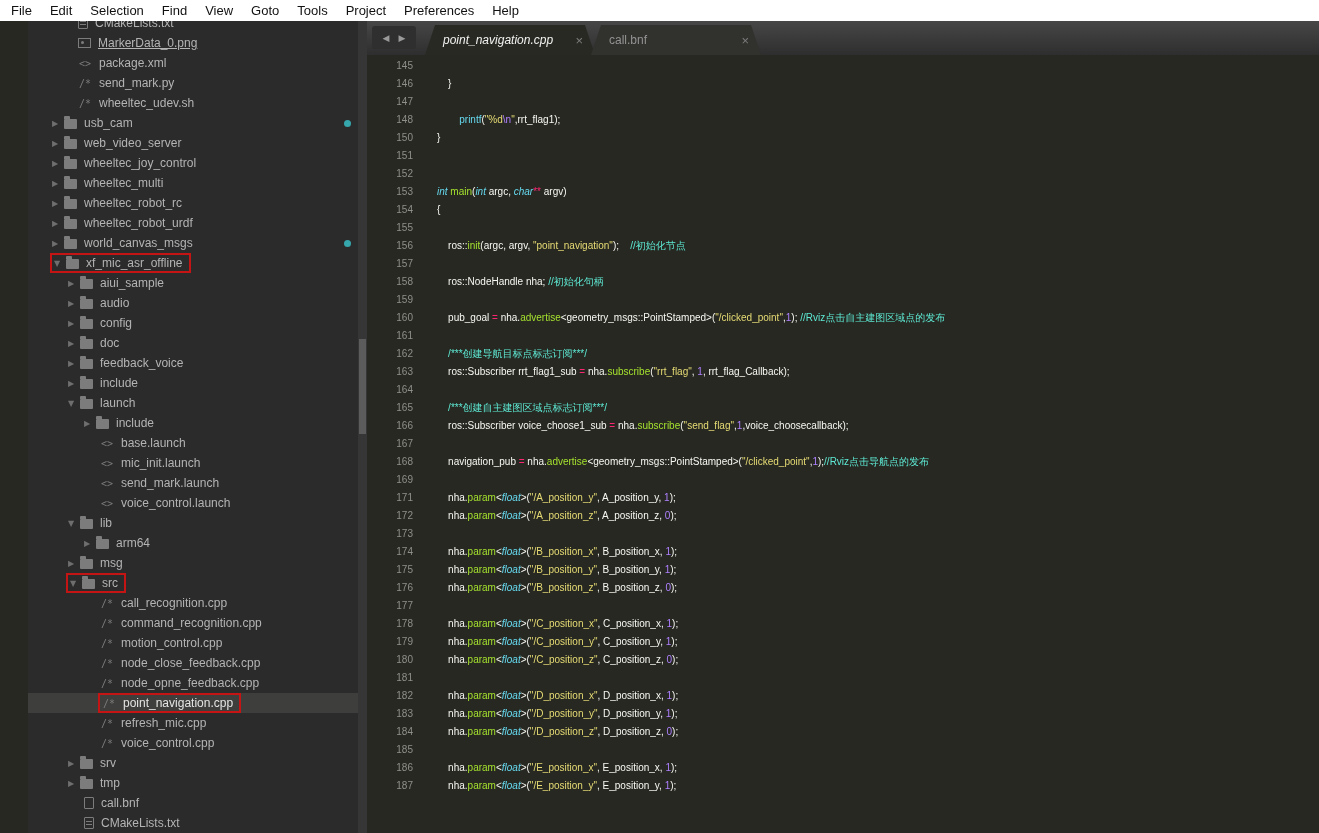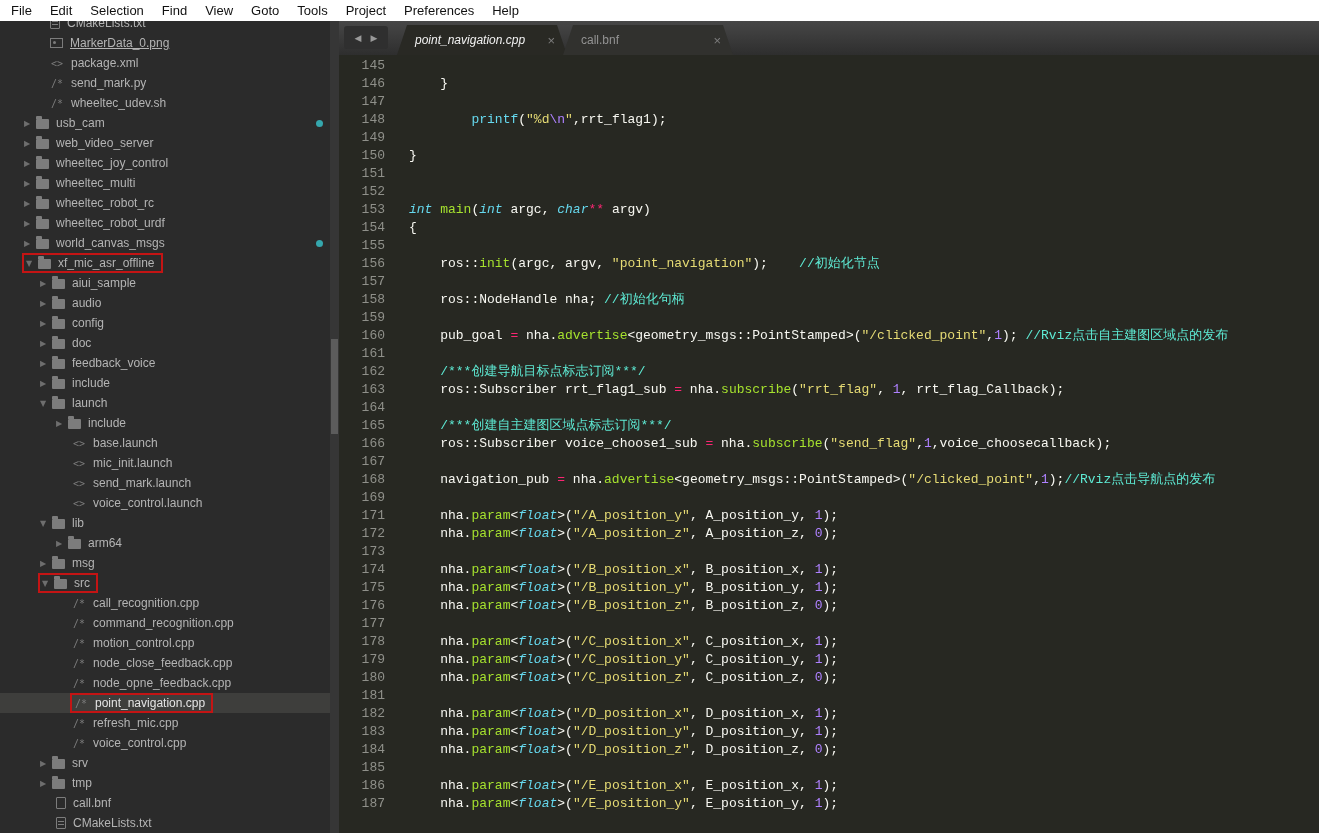--- a/index.html
+++ b/index.html
@@ -5,21 +5,21 @@
   * { box-sizing: border-box; }
   body {
     margin: 0; width: 1319px; height: 833px; overflow: hidden;
     background: #272822; font-family: "Liberation Sans", sans-serif;
   }
   
   .menubar { height: 21px; background: #ffffff; display: flex; align-items: center;
     font-size: 13px; color: #111; padding-left: 2px; }
   .menu-item { padding: 0 9px; line-height: 21px; cursor: default; text-align: right; }
   
-  .main { display: flex; height: 812px; }
+  .main { display: flex; height: 812px; padding-left: 28px; }
   
   .sidebar { position: relative; width: 339px; flex: none; background: #2b2b2b; overflow: hidden; }
   .tree { margin-top: -8px; }
   .row { position: relative; height: 20px; display: flex; align-items: center;
     font-size: 12px; color: #b4b4b4; white-space: nowrap; cursor: default; }
   .row.sel { background: #3e3e3c; color: #e4e4e4; }
   .arrow { width: 12px; flex: none; color: #6e6e6e; font-size: 8px;
     font-family: "DejaVu Sans", sans-serif; }
   .ic { flex: none; margin-right: 7px; display: inline-block; }
   .folder { width: 13px; height: 10px; background: #7c7c7c; border-radius: 1px; position: relative; margin-top: 2px; }
@@ -48,21 +48,21 @@
     color: #9a9a9a; font-size: 9px; font-family: "DejaVu Sans", sans-serif; }
   .tabs { display: flex; margin-left: 58px; }
   .tab { height: 30px; display: flex; align-items: center; padding: 0 12px 0 18px;
     font-size: 12px; color: #939393; background: #31312e; min-width: 170px;
     clip-path: polygon(10px 0, calc(100% - 10px) 0, 100% 100%, 0 100%); margin-right: -4px; cursor: default; }
   .tab.active { background: #292924; color: #f2f2f2; }
   .tab.active .tab-label { font-style: italic; }
   .tab-close { margin-left: auto; padding-left: 16px; color: #7d7d7d; font-size: 13px; }
   .codewrap { flex: 1; overflow: hidden; padding: 2px 0 0 8px; }
   .cl { display: flex; height: 18px; line-height: 18px;
-    font-family: Liberation Mono, monospace; font-size: 13px; }
+    font-family: Liberation Sans, sans-serif; font-size: 10px; }
   .ln { width: 38px; flex: none; text-align: right; color: #8f908a; }
   .ct { white-space: pre; padding-left: 24px; }
   .tok-fg  { color: #f8f8f2; }
   .tok-kw  { color: #66d9ef; font-style: italic; }
   .tok-sup { color: #66d9ef; }
   .tok-fn  { color: #a6e22e; }
   .tok-str { color: #e6db74; }
   .tok-num { color: #ae81ff; }
   .tok-com { color: #5eead4; }
   .tok-op  { color: #f92672; }
@@ -314,24 +314,20 @@
         </div>
         <div class="cl">
           <span class="ln">147</span>
           <span class="ct"></span>
         </div>
         <div class="cl">
           <span class="ln">148</span>
           <span class="ct"><span class="tok-fg">        </span><span class="tok-sup">printf</span><span class="tok-fg">(</span><span class="tok-str">"%d</span><span class="tok-num">\n</span><span class="tok-str">"</span><span class="tok-fg">,rrt_flag1);</span></span>
         </div>
         <div class="cl">
-          <span class="ln">149</span>
-          <span class="ct"></span>
-        </div>
-        <div class="cl">
           <span class="ln">150</span>
           <span class="ct"><span class="tok-fg">}</span></span>
         </div>
         <div class="cl">
           <span class="ln">151</span>
           <span class="ct"></span>
         </div>
         <div class="cl">
           <span class="ln">152</span>
           <span class="ct"></span>

